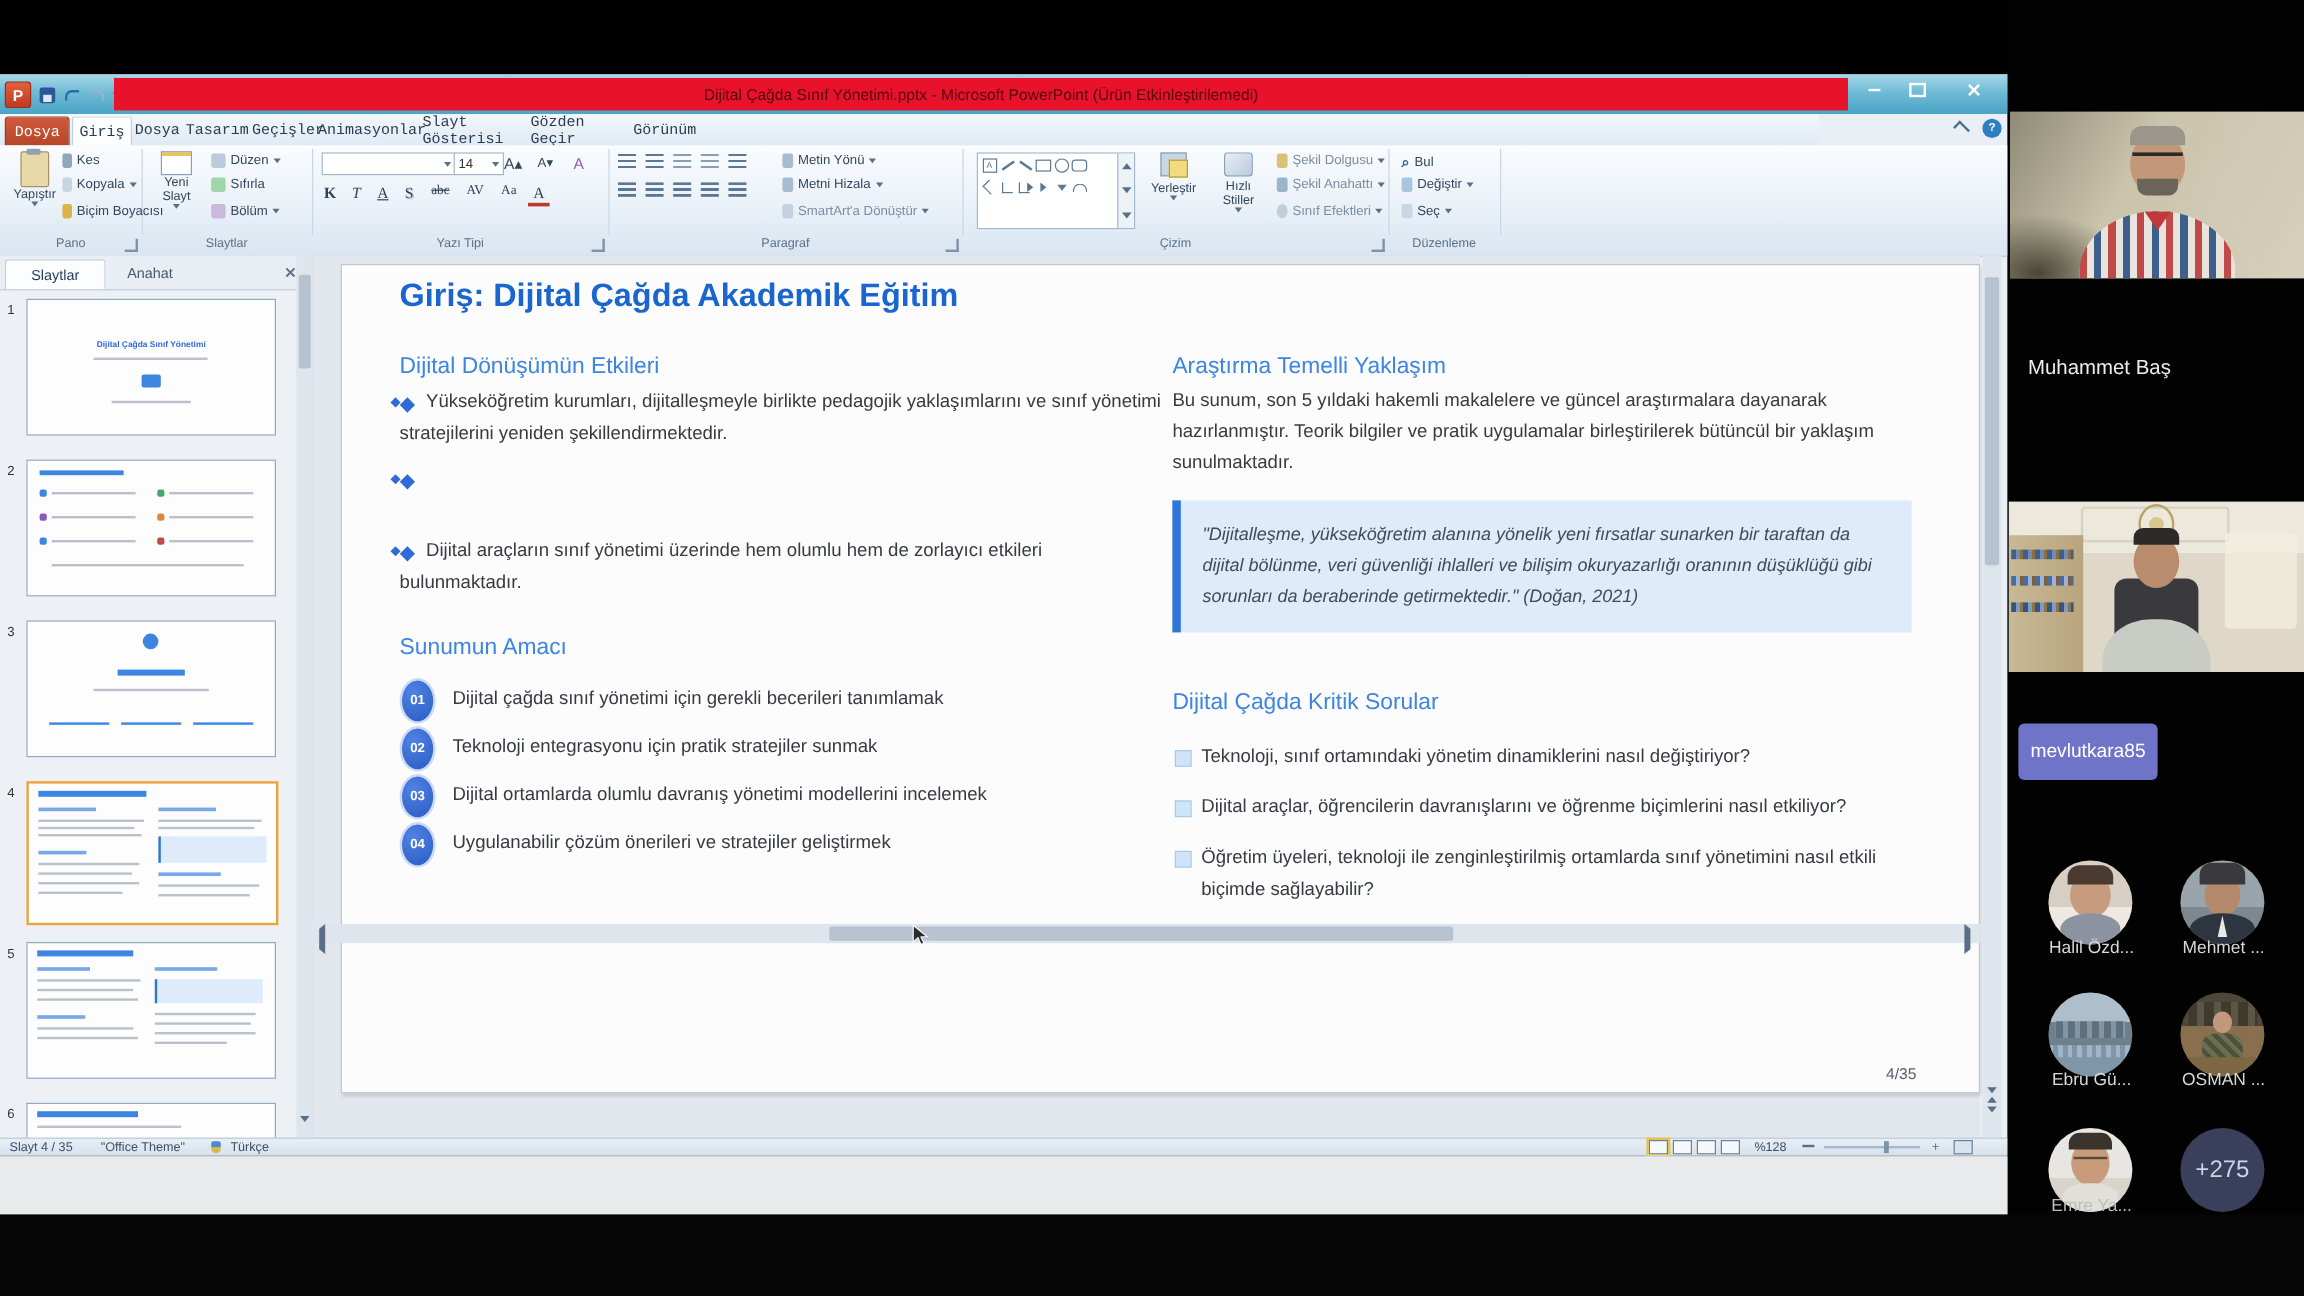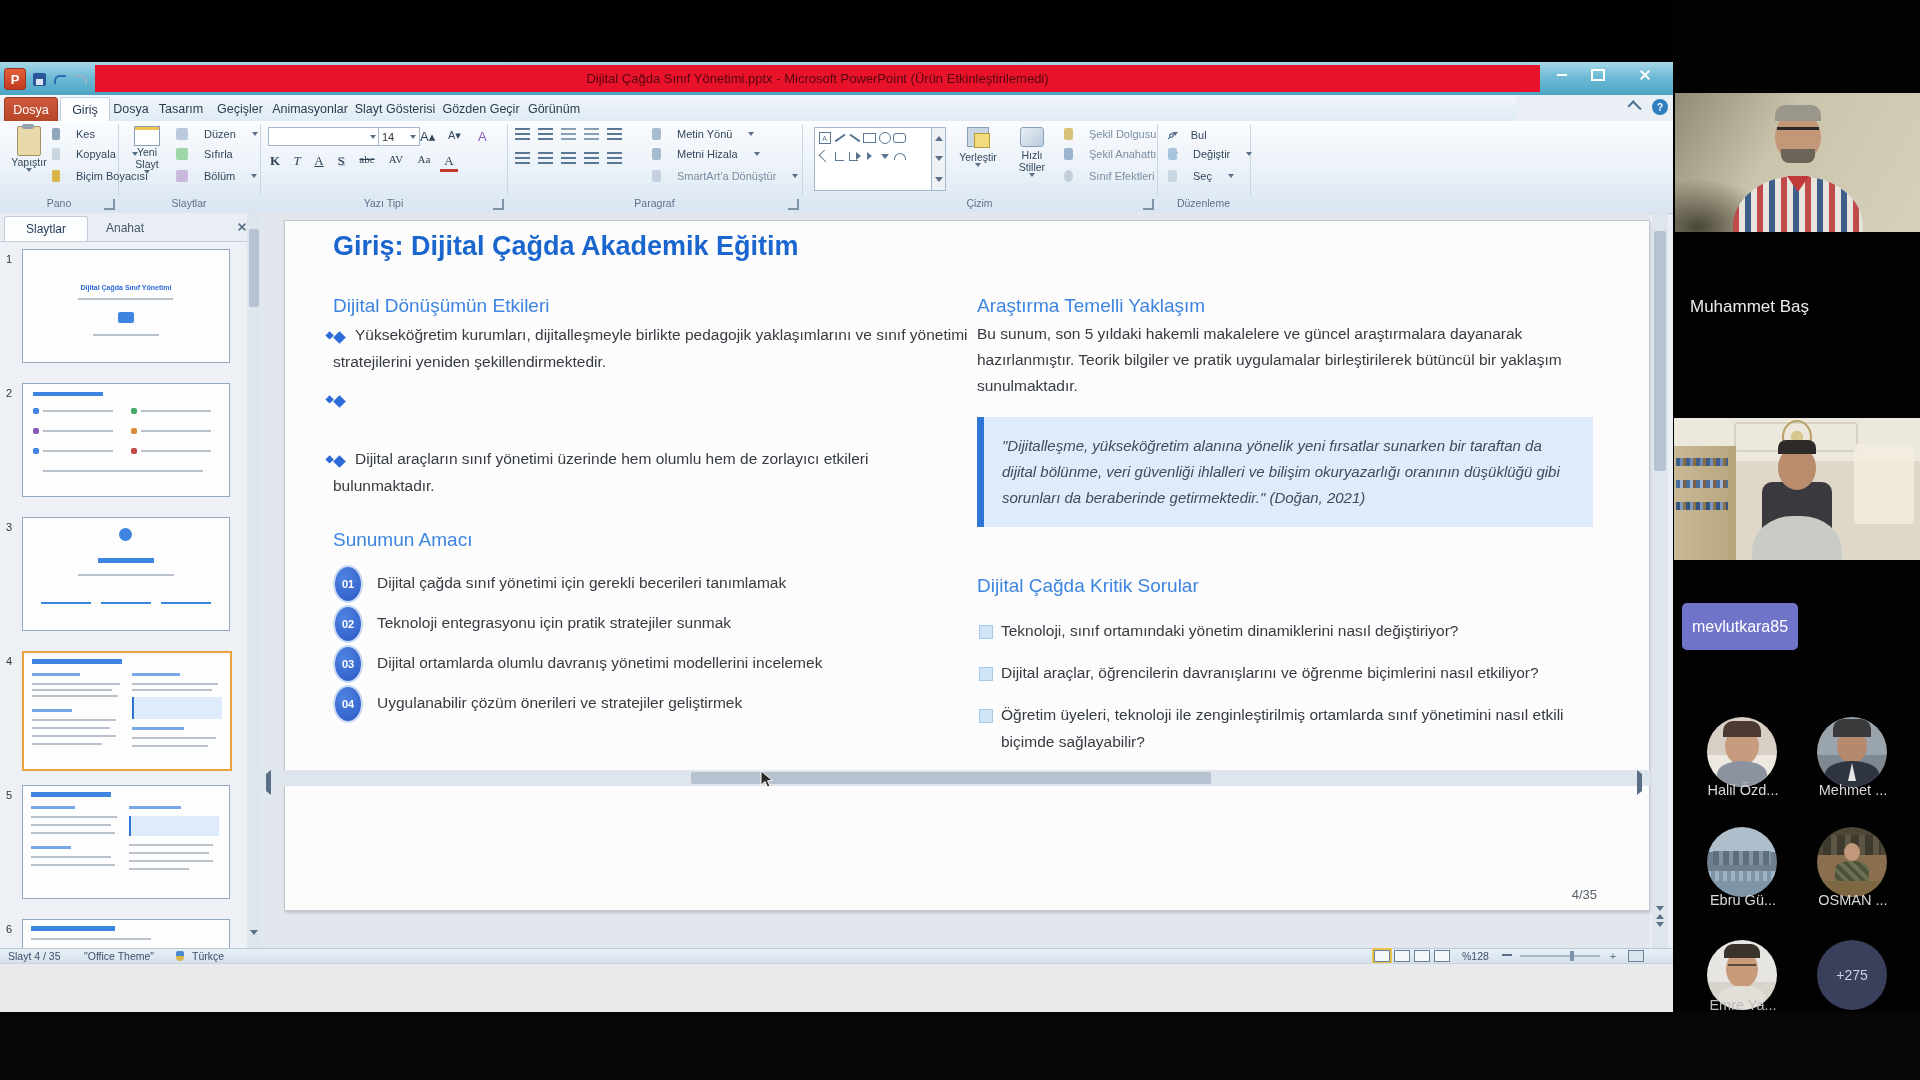--- a/index.html
+++ b/index.html
@@ -20,32 +20,32 @@
   .rec-bar{left:95px;top:3px;width:1445px;height:27px;background:#E8132B;display:flex;align-items:center;justify-content:center;}
   .rec-title{color:#55070E;font-size:13px;white-space:nowrap;}
   .winbtn{top:4px;height:18px;display:flex;align-items:center;justify-content:center;}
   .min-glyph{width:10px;height:2px;background:#fff;}
   .max-glyph{width:10px;height:8px;border:2px solid #fff;}
   .x-glyph{position:relative;width:12px;height:12px;}
   .x-glyph:before,.x-glyph:after{content:"";position:absolute;left:5px;top:0;width:2px;height:12px;background:#fff;}
   .x-glyph:before{transform:rotate(45deg);} .x-glyph:after{transform:rotate(-45deg);}
 
   
-  .tabrow{left:0;top:33px;width:1516px;height:26px;background:linear-gradient(180deg,#F2F7FB,#DFEAF4);border-bottom:1px solid #C8D6E4;}
+  .tabrow{left:0;top:33px;width:1516px;height:26px;background:linear-gradient(180deg,#F2F7FB,#DFEAF4);border-bottom:1px solid #C8D6E4;font-family:Liberation Mono, monospace;}
   .rtab{top:2px;height:23px;display:flex;align-items:center;justify-content:center;font-size:12.5px;color:#2A3C50;}
   .rtab-file{background:linear-gradient(180deg,#D0593C,#B7472A);color:#fff;border-radius:3px 3px 0 0;border:1px solid #9C3A21;}
   .rtab-active{background:#FBFDFE;border:1px solid #C0D0E0;border-bottom:1px solid #FBFDFE;border-radius:2px 2px 0 0;}
   .collapse-ic{width:10px;height:6px;border-top:2px solid #4A7094;border-left:2px solid #4A7094;transform:rotate(45deg) translateY(2px);}
   .help-ic{width:16px;height:16px;border-radius:50%;background:#2E7FBF;color:#fff;font-size:10px;font-weight:bold;display:flex;align-items:center;justify-content:center;}
 
   
   .ribbon{left:0;top:59px;width:1673px;height:92px;background:linear-gradient(180deg,#FAFCFE 0%,#EAF1F8 55%,#D9E5F1 100%);border-bottom:1px solid #B9C9DA;}
   .gsep{top:3px;width:1px;height:72px;background:#C9D6E3;}
   .glabel{top:76px;height:13px;font-size:10.5px;color:#5E718A;text-align:center;}
-  .rsm{font-size:11px;color:#33475C;display:flex;align-items:center;gap:16px;white-space:nowrap;}
+  .rsm{font-size:11px;color:#33475C;display:flex;align-items:center;gap:4px;white-space:nowrap;}
   .rbig{display:flex;flex-direction:column;align-items:center;font-size:10.5px;color:#33475C;text-align:center;line-height:12px;}
   .chip{display:inline-block;width:12px;height:12px;border-radius:2px;}
   .clip-ic{width:22px;height:28px;background:#E8D9A8;border:1px solid #A8906A;border-radius:2px;position:relative;}
   .clip-ic:after{content:"";position:absolute;left:4px;top:-3px;width:12px;height:5px;background:#8E9BAризм;background:#94A0AE;border-radius:2px;}
   .slide-ic{width:24px;height:18px;background:#fff;border:1px solid #8AA0B8;box-shadow:inset 0 3px 0 #F2C24E;}
   .combo{background:#fff;border:1px solid #A3B8CC;height:17px;display:flex;align-items:center;justify-content:space-between;padding:0 3px;font-size:11px;color:#333;}
   .dd{width:0;height:0;border-left:3px solid transparent;border-right:3px solid transparent;border-top:4px solid #5A6F86;}
   .fmt{font-size:13px;color:#2F4256;width:18px;text-align:center;}
   .lines-ic{width:15px;height:12px;background:repeating-linear-gradient(180deg,#5A7794 0 2px,transparent 2px 5px);}
   .shapebox{background:#fff;border:1px solid #A3B8CC;}
@@ -615,21 +615,21 @@
     </div>
     <div class="av-label" style="left:120px;top:892px;">OSMAN ...</div>
 
     <div class="av" style="left:34px;top:940px;background:linear-gradient(180deg,#E8E6E2 0 60%,#D8D4CC 60% 100%);">
       <div class="head" style="left:19px;top:10px;width:32px;height:38px;background:#C89B7A;"></div>
       <div class="abs" style="left:17px;top:4px;width:36px;height:14px;background:#3A332C;border-radius:9px 9px 0 0;"></div>
       <div class="abs" style="left:21px;top:24px;width:28px;height:6px;border-top:2px solid #5A4A3A;"></div>
       <div class="abs" style="left:12px;top:46px;width:46px;height:24px;border-radius:45% 45% 0 0;background:#E2DFD8;"></div>
     </div>
     <div class="av-label" style="left:10px;top:997px;color:#BDBDBD;">Emre Ya...</div>
-    <div class="av" style="left:144px;top:940px;background:#3A3F5C;display:flex;align-items:center;justify-content:center;color:#CDD2E4;font-size:14px;">+275</div>
+    <div class="av" style="left:144px;top:940px;background:#3A3F5C;display:flex;align-items:center;justify-content:center;color:#CDD2E4;font-size:20px;">+275</div>
   </div>
 
   <div class="abs player">
     
     
     
     
 
     
     

